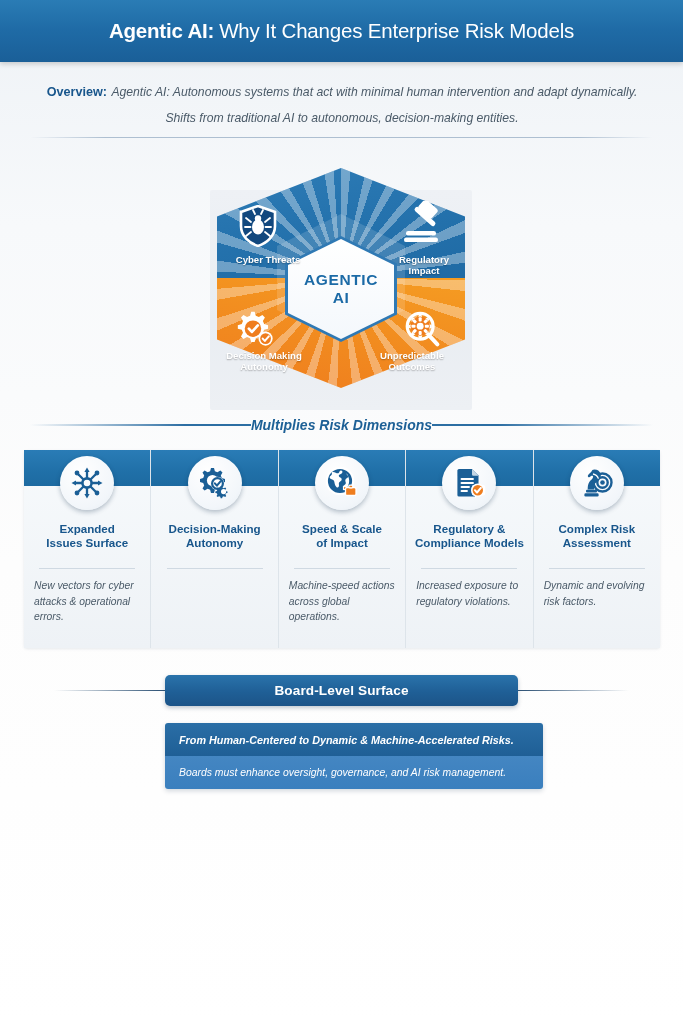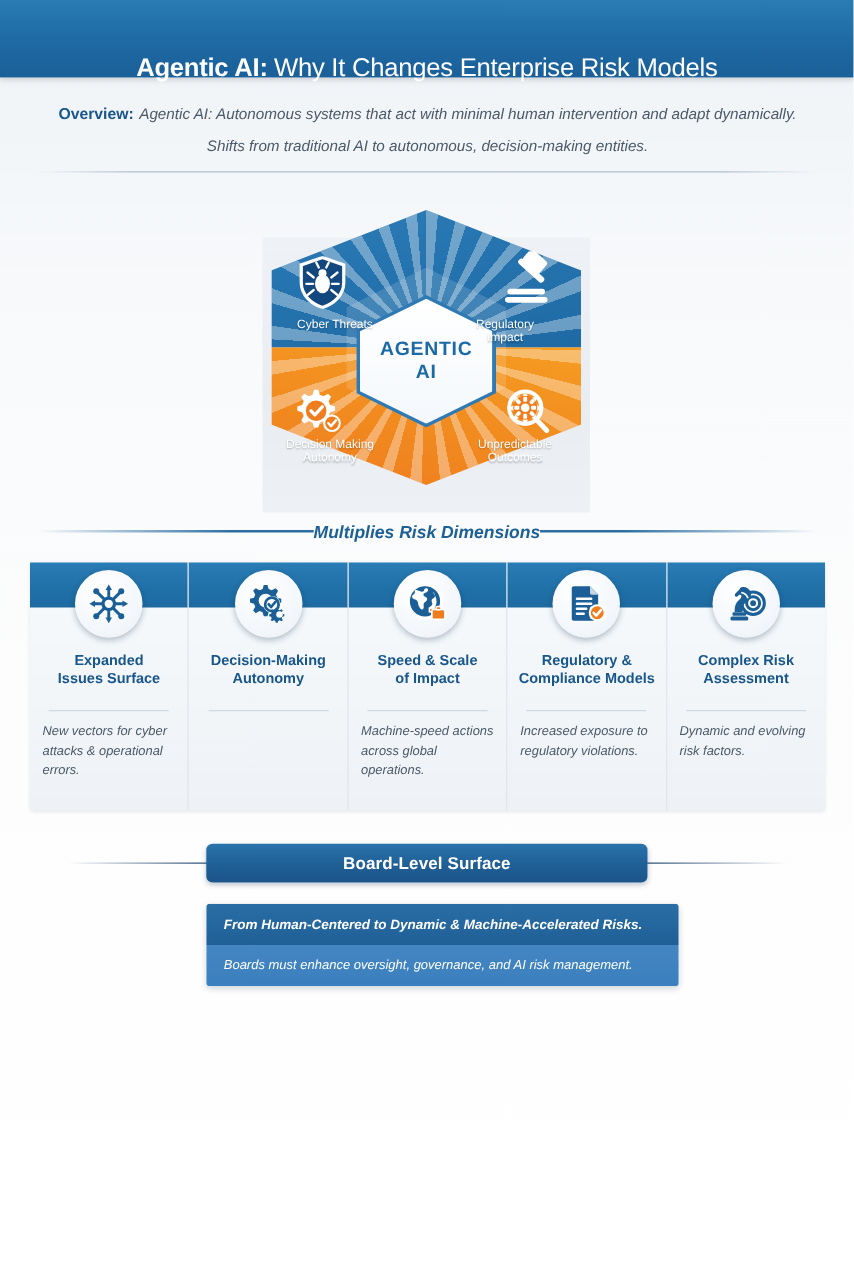--- a/index.html
+++ b/index.html
@@ -38,21 +38,20 @@
     left: 0; top: 0;
     width: 683px;
     height: 62px;
     display: flex;
     align-items: center;
     justify-content: center;
     color: #ffffff;
     font-size: 20.5px;
     letter-spacing: -0.2px;
     white-space: nowrap;
-    margin-top: 24px;
   }
   #header-title .t-strong { font-weight: bold; }
   #header-title .t-rest { font-weight: normal; margin-left: 5px; }
 
   
   #overview {
     position: absolute;
     left: 46px; top: 78px;
     width: 592px;
     text-align: center;
@@ -150,26 +149,26 @@
   #hex-core .core-l2 {
     color: #1b6aa6; font-weight: bold; font-size: 15.5px; letter-spacing: 0.6px; line-height: 1.25;
   }
 
   .hex-node {
     position: absolute;
     width: 100px;
     text-align: center;
     color: #ffffff;
     font-size: 9.6px;
-    font-weight: normal;
+    font-weight: bold;
     line-height: 1.18;
     text-shadow: 0 1px 1.5px rgba(0,0,0,0.30);
   }
   #node-cyber     { left: 8px;   top: 86px; }
-  #node-reg       { left: 144px; top: 86px; }
+  #node-reg       { left: 164px; top: 86px; }
   #node-decision  { left: 4px;   top: 182px; }
   #node-unpred    { left: 152px; top: 182px; }
 
   .hex-ic {
     position: absolute;
     width: 44px; height: 44px;
     display: flex; align-items: center; justify-content: center;
   }
   #ic-cyber    { left: 26px;  top: 36px; }
   #ic-reg      { left: 192px; top: 32px; }

